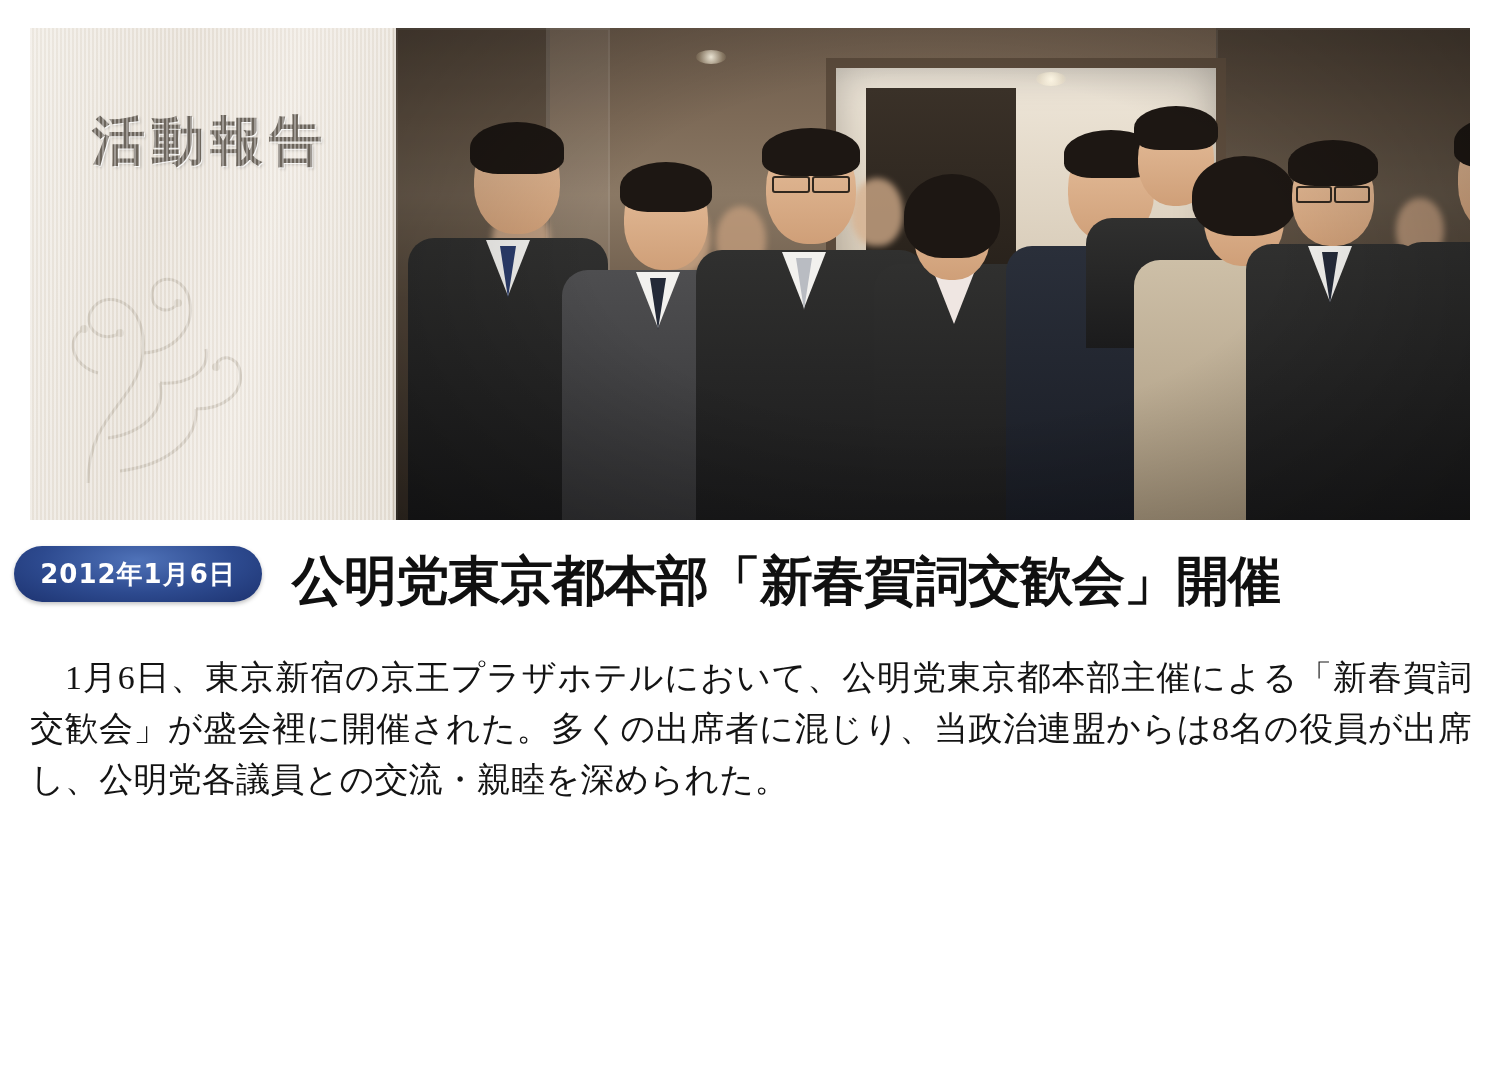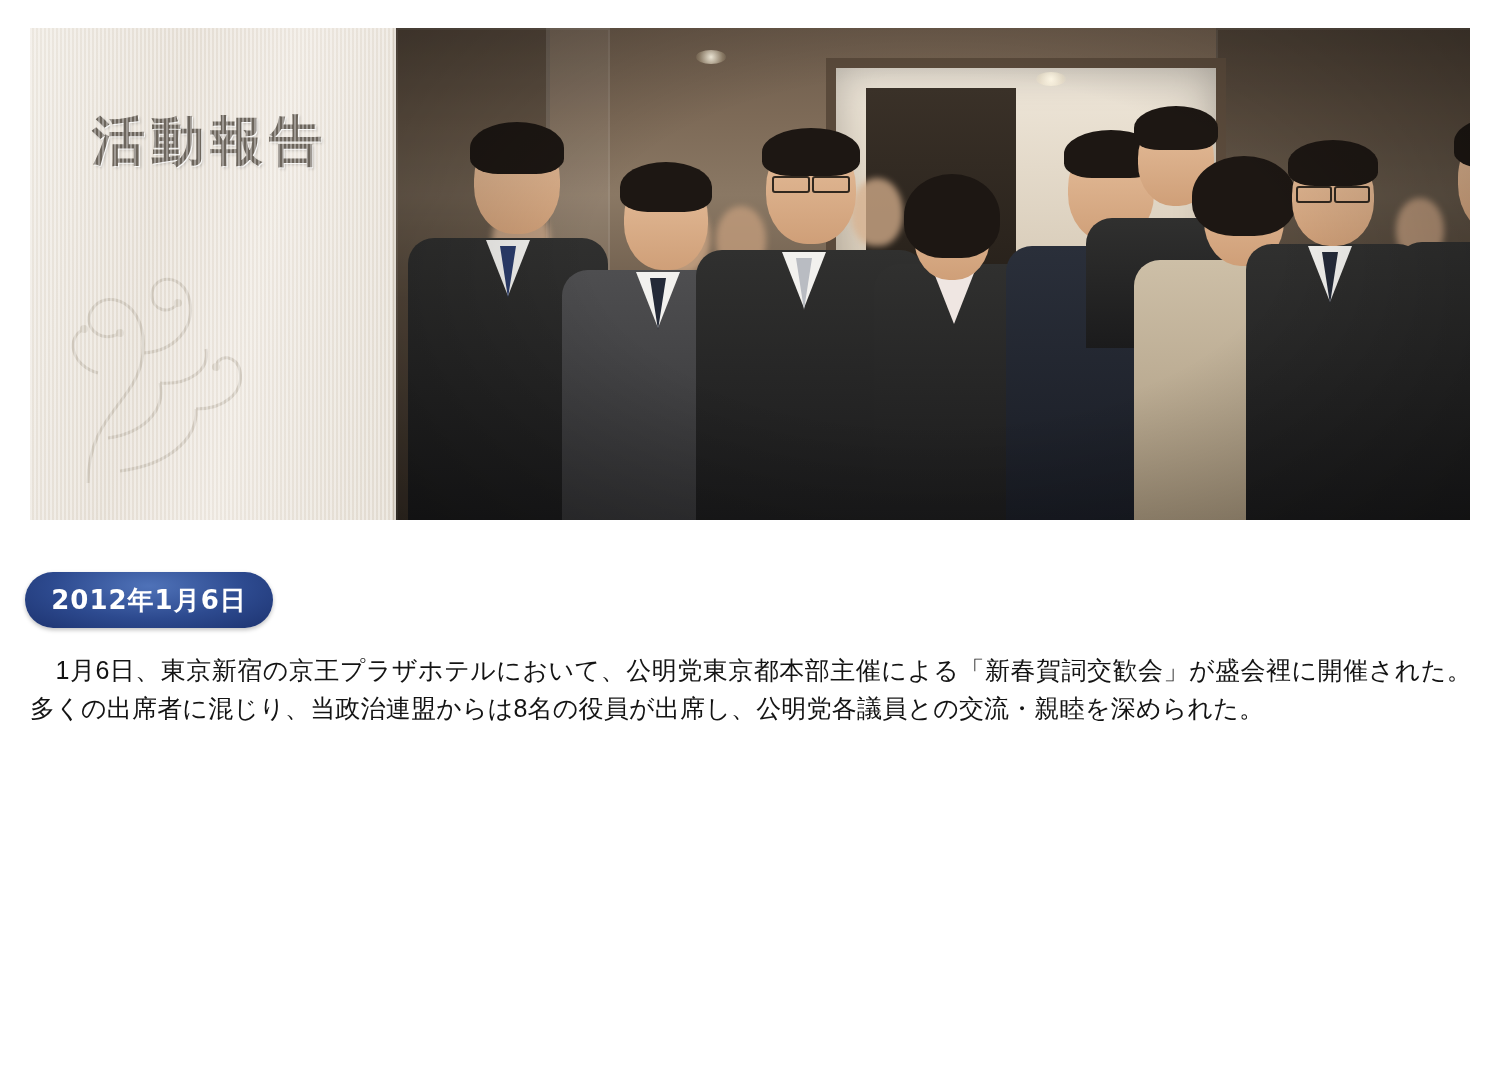--- a/index.html
+++ b/index.html
@@ -173,26 +173,26 @@
     background: linear-gradient(180deg,#c8293f,#8c1526);
   }
   .photo-vignette {
     position: absolute; inset: 0;
     background: radial-gradient(ellipse at 50% 45%, rgba(0,0,0,0) 45%, rgba(0,0,0,0.35) 100%);
   }
 
   
   .headline-row {
     position: absolute;
-    left: 25px;
+    left: 14px;
     top: 546px;
     width: 1440px;
     height: 82px;
     display: flex;
-    align-items: flex-end;
+    align-items: flex-start;
   }
   .date-badge {
     width: 248px;
     height: 56px;
     border-radius: 28px;
     background: radial-gradient(ellipse at 50% 25%, #4f72b8 0%, #2d4a8f 55%, #1d3370 100%);
     color: #ffffff;
     display: flex;
     align-items: center;
     justify-content: center;
@@ -214,22 +214,22 @@
   }
 
   
   .article {
     position: absolute;
     left: 30px;
     top: 652px;
     width: 1448px;
   }
   .para {
-    font-family: Liberation Sans, sans-serif;
-    font-size: 25px;
+    font-family: Liberation Serif, serif;
+    font-size: 34px;
     line-height: 1.50;
     color: #141414;
     text-align: justify;
     text-justify: inter-character;
     margin: 0 6px 2px 0;
     letter-spacing: 0.2px;
   }
 </style>
 </head>
 <body>
@@ -351,17 +351,18 @@
         <div class="hair" style="left:1058px;top:88px;width:100px;height:52px;"></div>
       </div>
 
       <div class="photo-vignette"></div>
     </div>
   </div>
 </div>
 
 <div class="headline-row">
   <div class="date-badge">2012年1月6日</div>
+  <div class="headline">公明党東京都本部「新春賀詞交歓会」開催</div>
 </div>
 
 <div class="article">
   <p class="para">　1月6日、東京新宿の京王プラザホテルにおいて、公明党東京都本部主催による「新春賀詞交歓会」が盛会裡に開催された。多くの出席者に混じり、当政治連盟からは8名の役員が出席し、公明党各議員との交流・親睦を深められた。</p>
 </div>
 
 </body></html>

